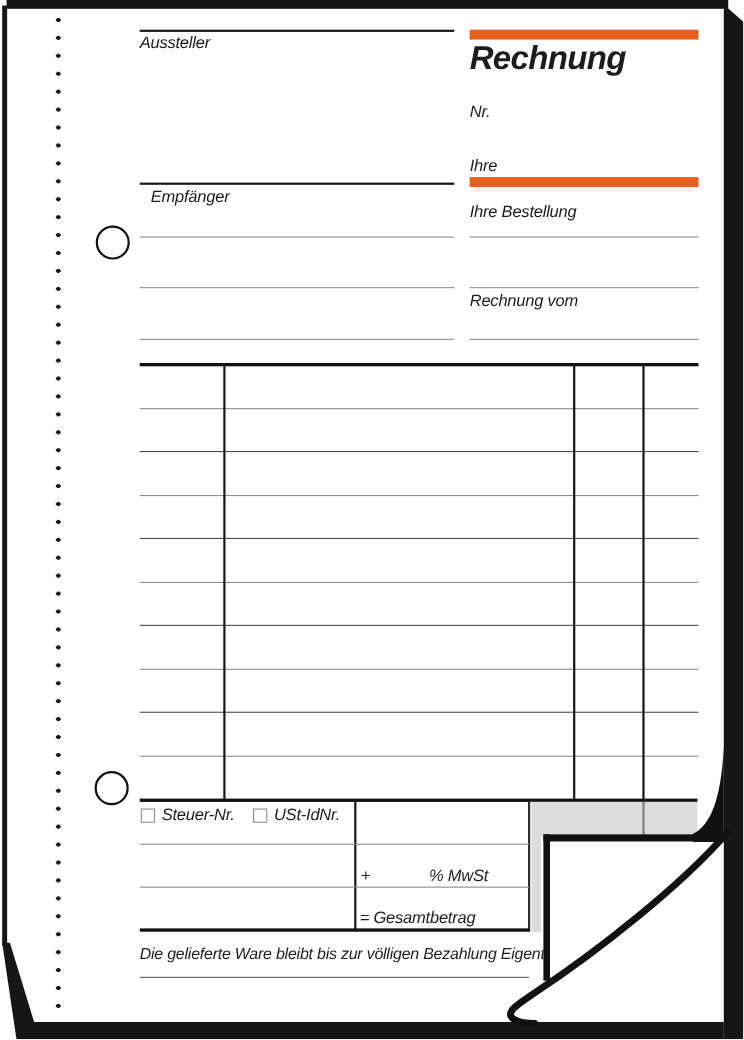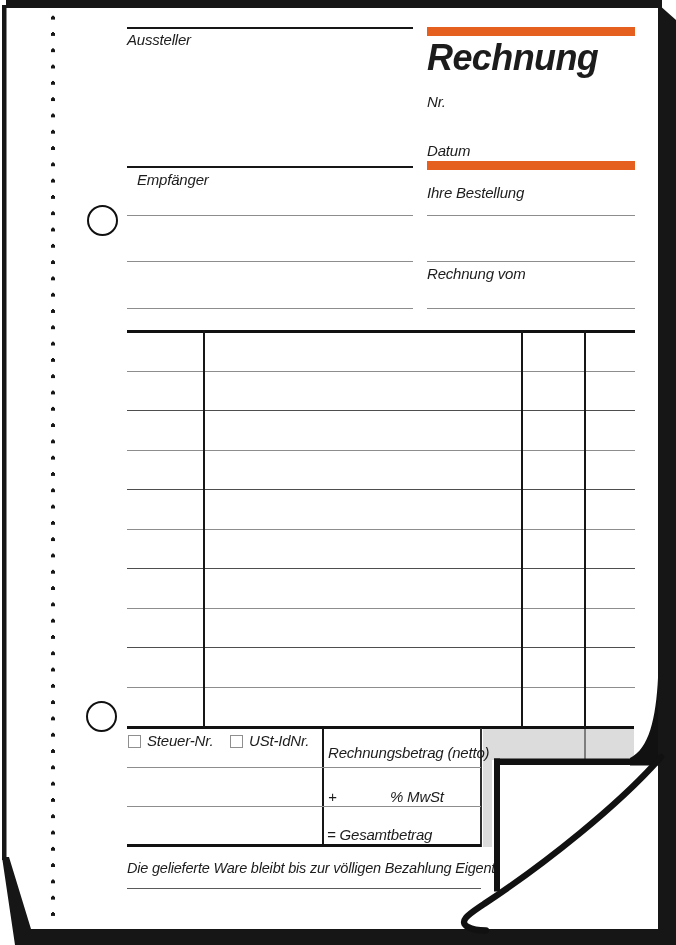--- a/index.html
+++ b/index.html
@@ -2,21 +2,21 @@
 <html><head>
 <meta charset="utf-8">
 <style>
   html,body{margin:0;padding:0;background:#fff;}
   .page{
     position:relative;width:676px;height:945px;background:#ffffff;
     font-family:"Liberation Sans",sans-serif;font-style:italic;color:#1c1c1c;
     overflow:hidden;
   }
   .lbl{position:absolute;font-size:15px;line-height:1.15;white-space:nowrap;letter-spacing:-0.2px;}
-  .title{position:absolute;left:427px;top:37px;font-size:36px;font-weight:bold;letter-spacing:-0.6px;}
+  .title{position:absolute;left:427px;top:37px;font-size:30px;font-weight:bold;letter-spacing:-0.6px;}
   .hline{position:absolute;height:1.3px;background:#8d8d8d;}
   .hline.dark{background:#4e4e4e;}
   .hline.black{height:2.4px;background:#161616;}
   .hline.thick{height:2.8px;background:#111111;}
   .vline{position:absolute;width:2.2px;background:#161616;}
   .vline.thin{width:1.6px;background:#2e2e2e;}
   .vline.gray{width:1.5px;background:#7e7e7e;}
   .obar{position:absolute;left:427px;width:208px;height:9px;background:#e5601e;}
   .shade{position:absolute;background:#dcdcdc;}
   .perforation{
@@ -37,21 +37,21 @@
   <div class="perforation"></div>
   <div class="hole" style="left:87px;top:205px;"></div>
   <div class="hole" style="left:86px;top:701px;"></div>
 
   <div class="hline black" style="left:127px;top:27px;width:286px;"></div>
   <div class="lbl" style="left:127px;top:31px;">Aussteller</div>
 
   <div class="obar" style="top: 27px; background: rgb(229, 96, 30);"></div>
   <div class="title">Rechnung</div>
   <div class="lbl" style="left:427px;top:93px;">Nr.</div>
-  <div class="lbl" style="left:427px;top:142px;">Datum</div>
+  <div class="lbl" style="left:427px;top:142px;">Ihre</div>
   <div class="obar" style="top: 161px; background: rgb(229, 96, 30);"></div>
   <div class="lbl" style="left:427px;top:184px;">Ihre Bestellung</div>
 
   <div class="hline black" style="left:127px;top:166px;width:286px;"></div>
   <div class="lbl" style="left:127px;top:171px;margin-left:10px;">Empfänger</div>
 
   <div class="hline" style="left:127px;top:215px;width:286px;"></div>
   <div class="hline" style="left:427px;top:215px;width:208px;"></div>
   <div class="hline" style="left:127px;top:261px;width:286px;"></div>
   <div class="hline" style="left:427px;top:261px;width:208px;"></div>
@@ -78,21 +78,20 @@
   <div class="lbl" style="left:147px;top:732px;">Steuer-Nr.</div>
   <div class="cbx" style="left:230px;top:735px;"></div>
   <div class="lbl" style="left:249px;top:732px;text-align:center;">USt-IdNr.</div>
 
   <div class="shade" style="left: 483px; top: 729px; width: 151px; height: 31px; background: rgb(220, 220, 220);"></div>
   <div class="shade" style="left: 483px; top: 760px; width: 9px; height: 87px; background: rgb(220, 220, 220);"></div>
   <div class="vline gray" style="left:584px;top:729px;height:31px;"></div>
   <div class="vline" style="left:322px;top:728px;height:119px;"></div>
   <div class="vline thin" style="left:480px;top:728px;height:119px;"></div>
 
-  <div class="lbl" style="left:328px;top:744px;">Rechnungsbetrag (netto)</div>
   <div class="hline" style="left:127px;top:767px;width:354px;"></div>
   <div class="lbl" style="left:328px;top:788px;">+</div>
   <div class="lbl" style="left:390px;top:788px;">% MwSt</div>
   <div class="hline" style="left:127px;top:806px;width:354px;"></div>
   <div class="lbl" style="left:327px;top:826px;">= Gesamtbetrag</div>
   <div class="hline thick" style="left:127px;top:844px;width:354px;"></div>
 
   <div class="note-clip">
     <div class="lbl" style="position:static;font-size:14.5px;">Die gelieferte Ware bleibt bis zur völligen Bezahlung Eigentum</div>
   </div>

